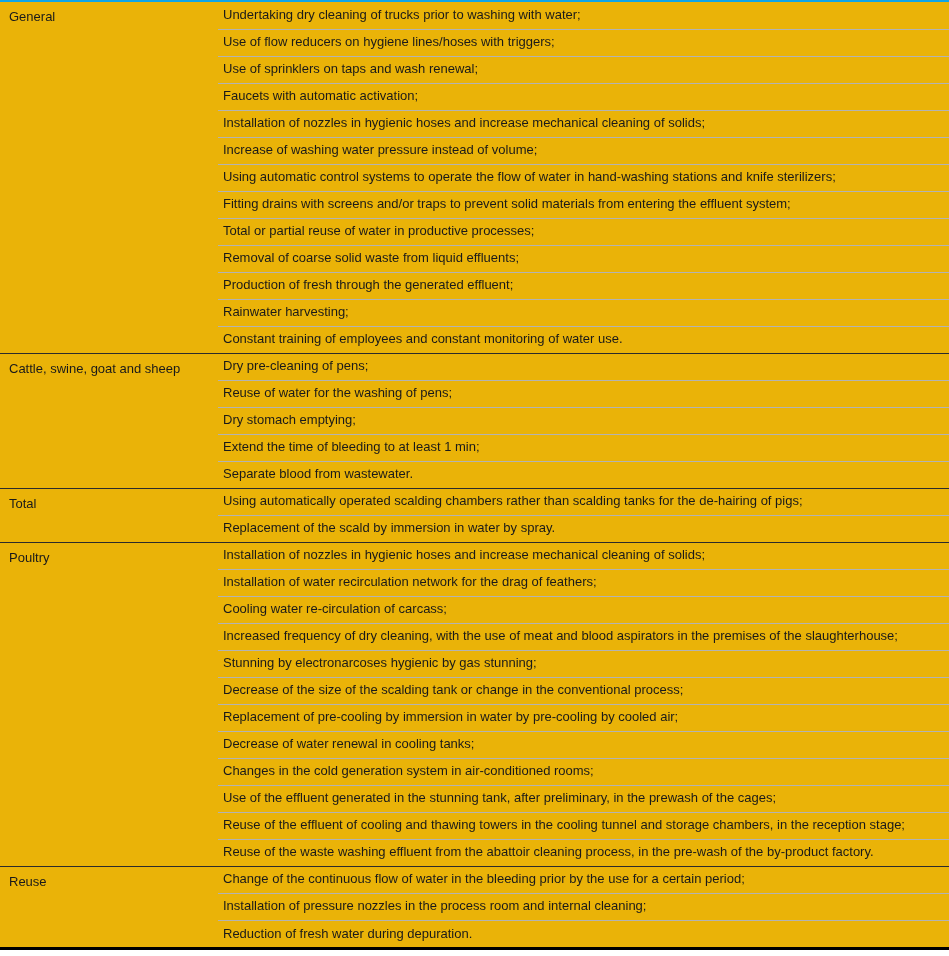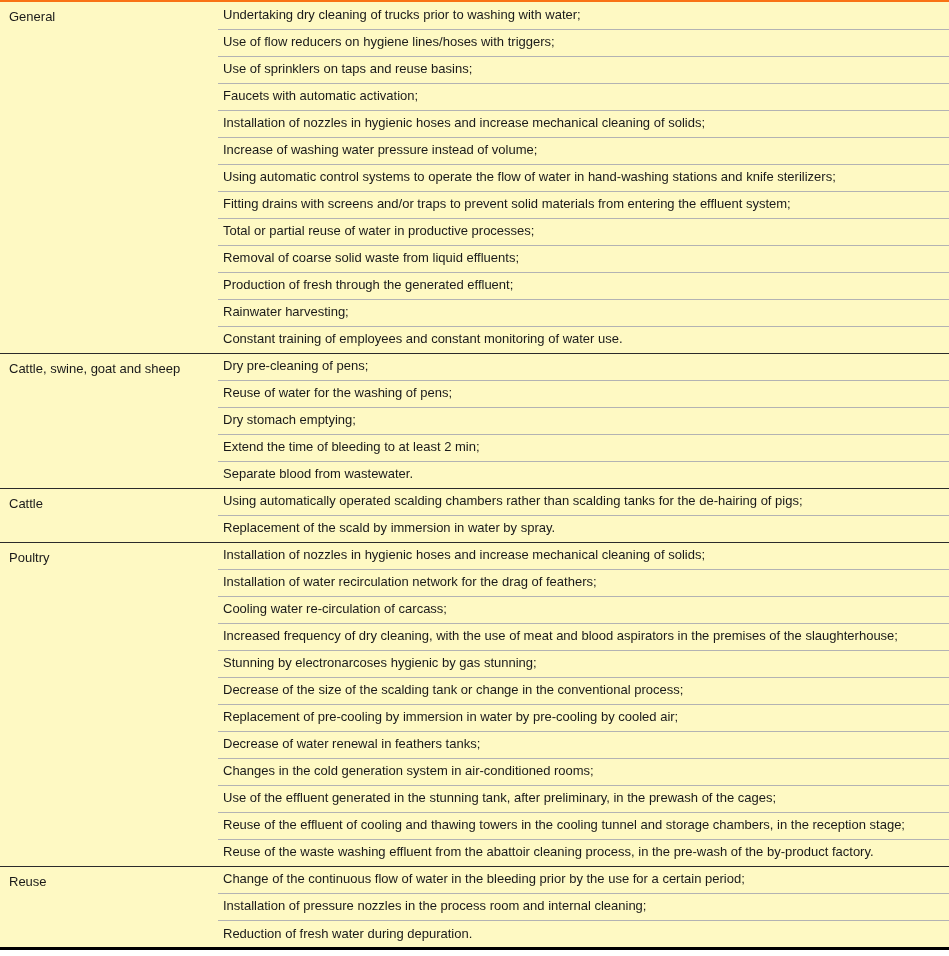--- a/index.html
+++ b/index.html
@@ -4,23 +4,23 @@
 <style>
   * { box-sizing: border-box; }
   html, body { margin: 0; padding: 0; }
   body {
     background: #ffffff;
     font-family: "Liberation Sans", sans-serif;
     color: #1a1a1a;
   }
   .table-wrap {
     width: 949px;
-    border-top: 2px solid #f97316;
+    border-top: 2px solid #0ea5e9;
     border-bottom: 3px solid #000000;
-    background: #fef9c3;
+    background: #eab308;
   }
   table {
     width: 100%;
     border-collapse: collapse;
     table-layout: fixed;
   }
   col.cat-col { width: 218px; }
   td {
     font-size: 13px;
     line-height: 1.25;
@@ -52,21 +52,21 @@
     </colgroup>
   <tbody>
         <tr>
           <td class="cat" rowspan="13">General</td>
           <td class="measure">Undertaking dry cleaning of trucks prior to washing with water;</td>
         </tr>
         <tr>
           <td class="measure">Use of flow reducers on hygiene lines/hoses with triggers;</td>
         </tr>
         <tr>
-          <td class="measure">Use of sprinklers on taps and reuse basins;</td>
+          <td class="measure">Use of sprinklers on taps and wash renewal;</td>
         </tr>
         <tr>
           <td class="measure">Faucets with automatic activation;</td>
         </tr>
         <tr>
           <td class="measure">Installation of nozzles in hygienic hoses and increase mechanical cleaning of solids;</td>
         </tr>
         <tr>
           <td class="measure">Increase of washing water pressure instead of volume;</td>
         </tr>
@@ -97,29 +97,29 @@
           <td class="cat" rowspan="5">Cattle, swine, goat and sheep</td>
           <td class="measure">Dry pre-cleaning of pens;</td>
         </tr>
         <tr>
           <td class="measure">Reuse of water for the washing of pens;</td>
         </tr>
         <tr>
           <td class="measure">Dry stomach emptying;</td>
         </tr>
         <tr>
-          <td class="measure">Extend the time of bleeding to at least 2 min;</td>
+          <td class="measure">Extend the time of bleeding to at least 1 min;</td>
         </tr>
         <tr>
           <td class="measure">Separate blood from wastewater.</td>
         </tr>
       </tbody>
       <tbody>
         <tr>
-          <td class="cat" rowspan="2">Cattle</td>
+          <td class="cat" rowspan="2">Total</td>
           <td class="measure">Using automatically operated scalding chambers rather than scalding tanks for the de-hairing of pigs;</td>
         </tr>
         <tr>
           <td class="measure">Replacement of the scald by immersion in water by spray.</td>
         </tr>
       </tbody>
       <tbody>
         <tr>
           <td class="cat" rowspan="12">Poultry</td>
           <td class="measure">Installation of nozzles in hygienic hoses and increase mechanical cleaning of solids;</td>
@@ -136,21 +136,21 @@
         <tr>
           <td class="measure">Stunning by electronarcoses hygienic by gas stunning;</td>
         </tr>
         <tr>
           <td class="measure">Decrease of the size of the scalding tank or change in the conventional process;</td>
         </tr>
         <tr>
           <td class="measure">Replacement of pre-cooling by immersion in water by pre-cooling by cooled air;</td>
         </tr>
         <tr>
-          <td class="measure">Decrease of water renewal in feathers tanks;</td>
+          <td class="measure">Decrease of water renewal in cooling tanks;</td>
         </tr>
         <tr>
           <td class="measure">Changes in the cold generation system in air-conditioned rooms;</td>
         </tr>
         <tr>
           <td class="measure">Use of the effluent generated in the stunning tank, after preliminary, in the prewash of the cages;</td>
         </tr>
         <tr>
           <td class="measure">Reuse of the effluent of cooling and thawing towers in the cooling tunnel and storage chambers, in the reception stage;</td>
         </tr>

